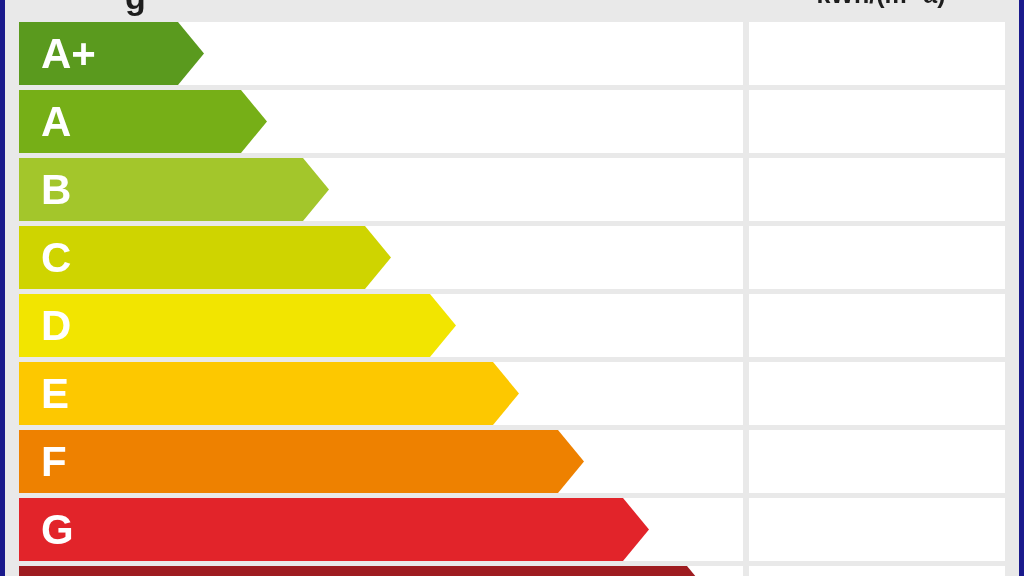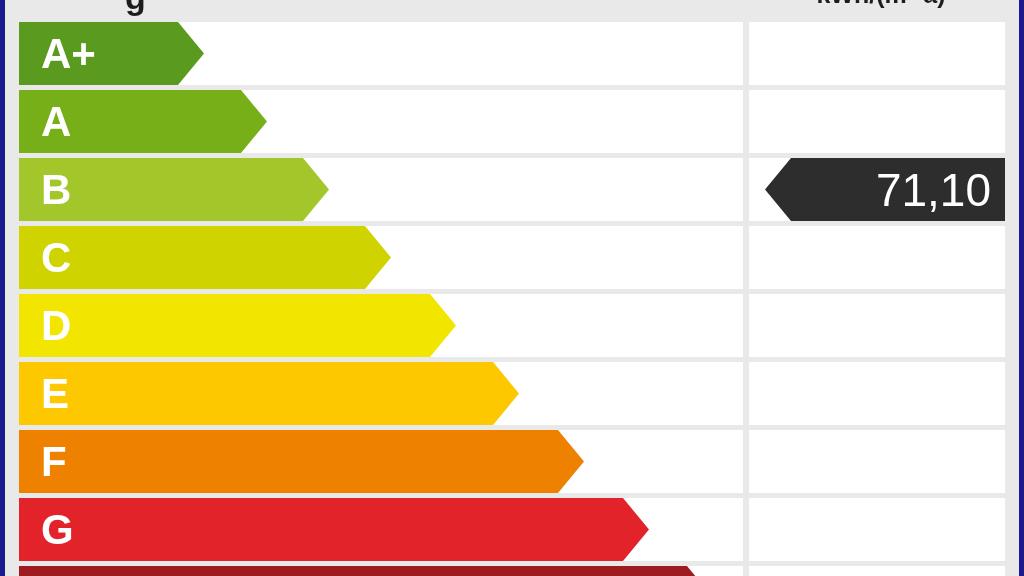--- a/index.html
+++ b/index.html
@@ -188,23 +188,20 @@
         <div class="bar" style="width: 248px; background: rgb(118, 175, 23);">
           <span class="bar-label">A</span>
         </div>
       </div>
       <div class="row" style="top: 136px;">
         <div class="track-left"></div>
         <div class="track-right"></div>
         <div class="bar" style="width: 310px; background: rgb(163, 198, 43);">
           <span class="bar-label">B</span>
         </div>
-        <div class="value-badge" style="background: rgb(45, 45, 45);">
-          <span class="value-text" style="color: rgb(255, 255, 255);">71,10</span>
-        </div>
       </div>
       <div class="row" style="top: 204px;">
         <div class="track-left"></div>
         <div class="track-right"></div>
         <div class="bar" style="width: 372px; background: rgb(207, 212, 0);">
           <span class="bar-label">C</span>
         </div>
       </div>
       <div class="row" style="top: 272px;">
         <div class="track-left"></div>

